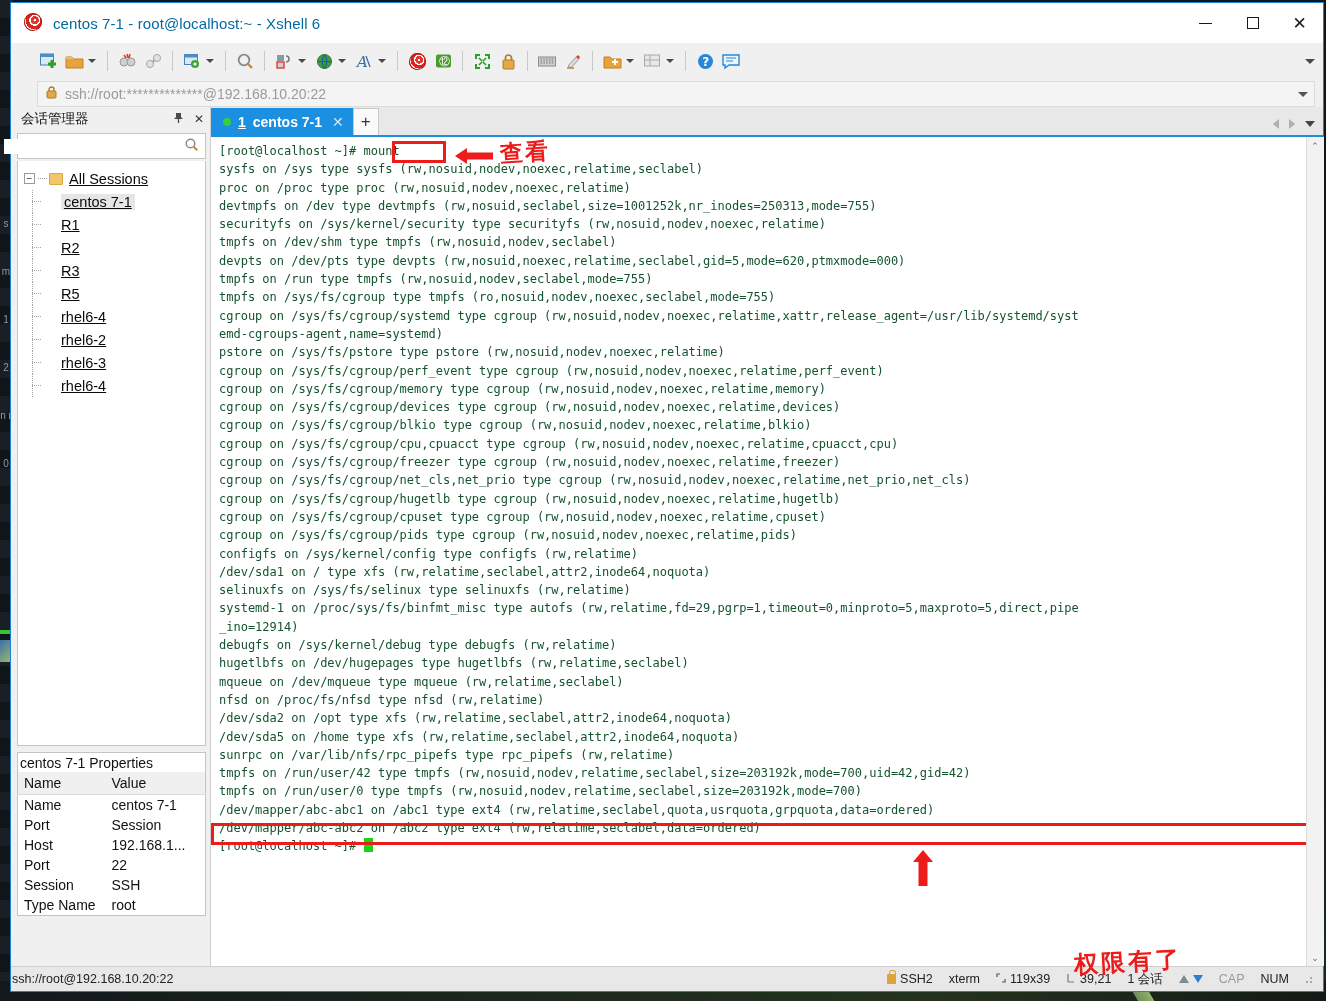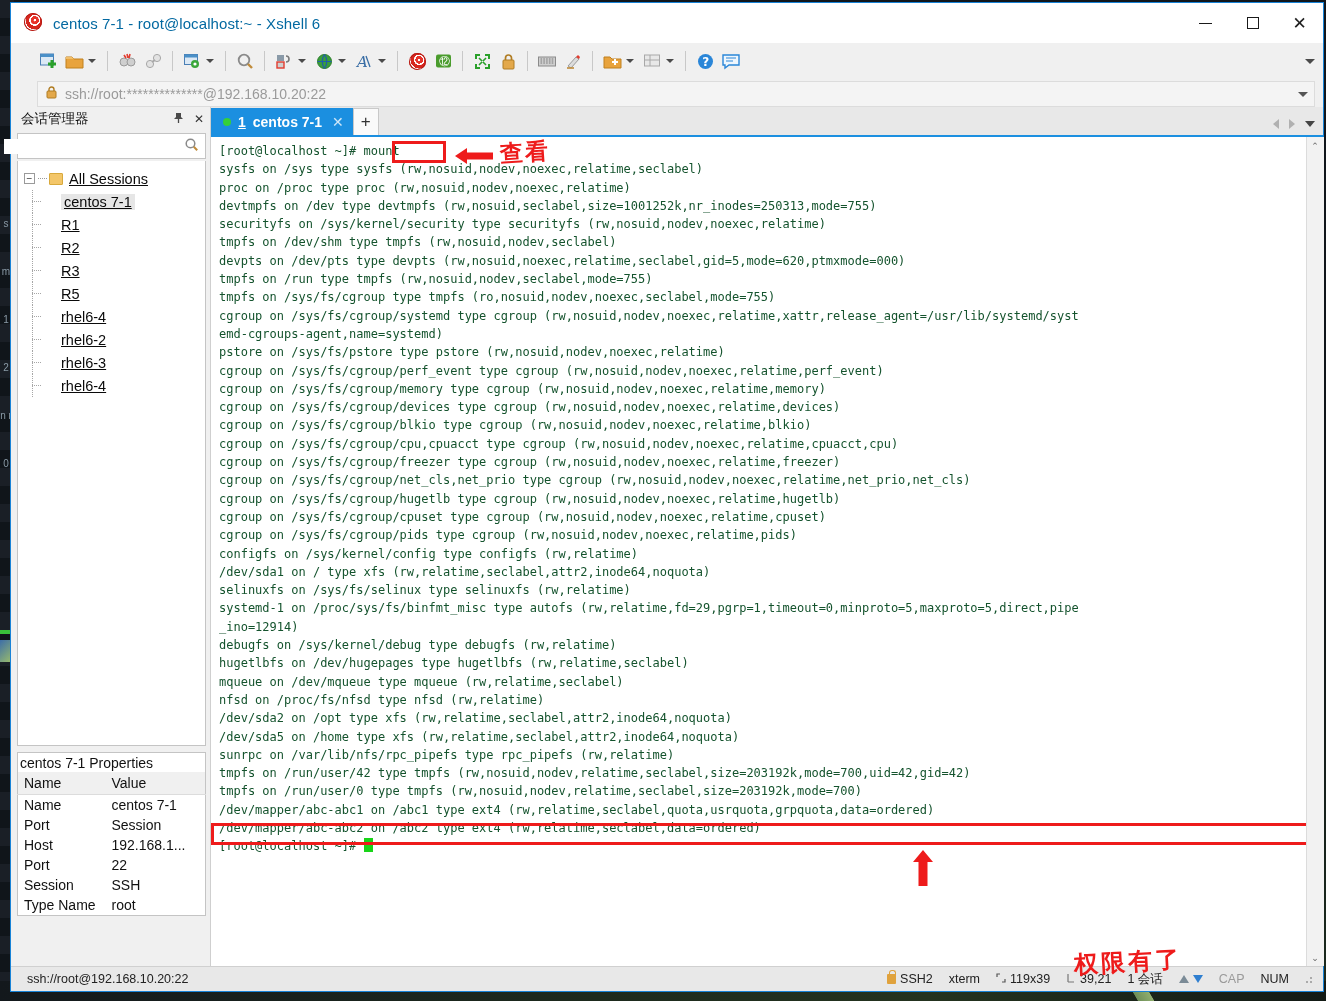--- a/index.html
+++ b/index.html
@@ -245,21 +245,21 @@
     position:absolute; left:1074px; top:946px; color:#ee1b1b; font-size:24px; font-weight:bold;
     font-family:"DejaVu Sans","Liberation Sans",sans-serif; letter-spacing:3px;
     transform: rotate(-3deg); pointer-events:none; z-index:50;
   }
 
   
   #statusbar {
     height:25px; flex:0 0 25px; background:#e8e8e8; display:flex; align-items:center;
     border-top:1px solid #d0d0d0; font-size:12.5px; color:#222;
   }
-  #statusbar .sb-left { padding-left:16px; }
+  #statusbar .sb-left { padding-left:1px; }
   #statusbar .sb-right { margin-left:auto; display:flex; align-items:center; gap:16px; padding-right:8px; }
   #statusbar .sb-item { display:flex; align-items:center; gap:4px; }
   .lockmini { width:9px;height:10px;background:#e0a23c;border-radius:1px; position:relative; }
   .lockmini::before { content:""; position:absolute; left:2px; top:-4px; width:5px; height:5px;
     border:1.5px solid #e0a23c; border-bottom:none; border-radius:3px 3px 0 0; }
   .up-ar { width:0;height:0;border-left:5px solid transparent;border-right:5px solid transparent;border-bottom:8px solid #7a8a96; }
   .dn-ar { width:0;height:0;border-left:5px solid transparent;border-right:5px solid transparent;border-top:8px solid #2f7fd0; }
   .dim { color:#9a9a9a; }
   .grip { width:10px;height:10px;
     background:

